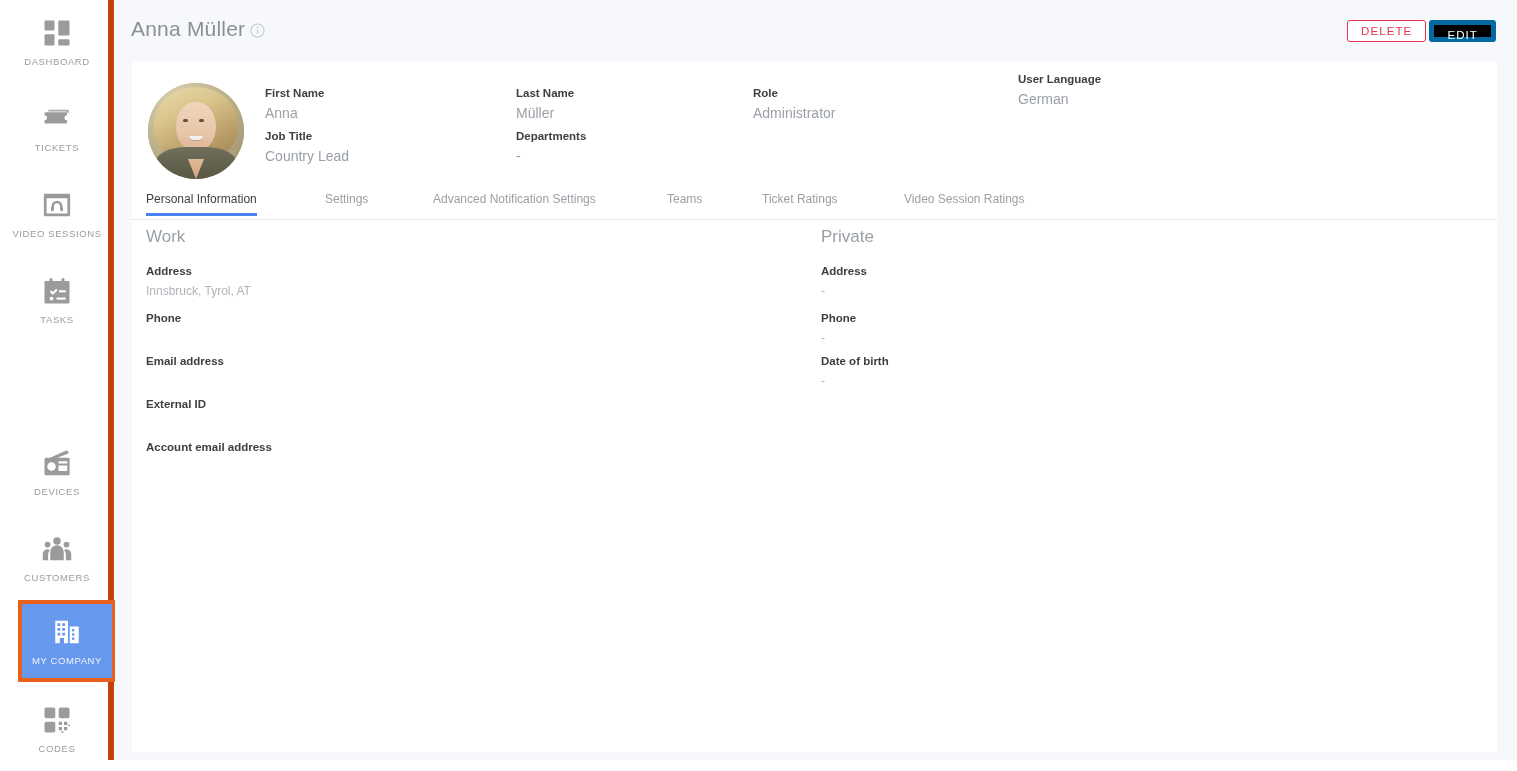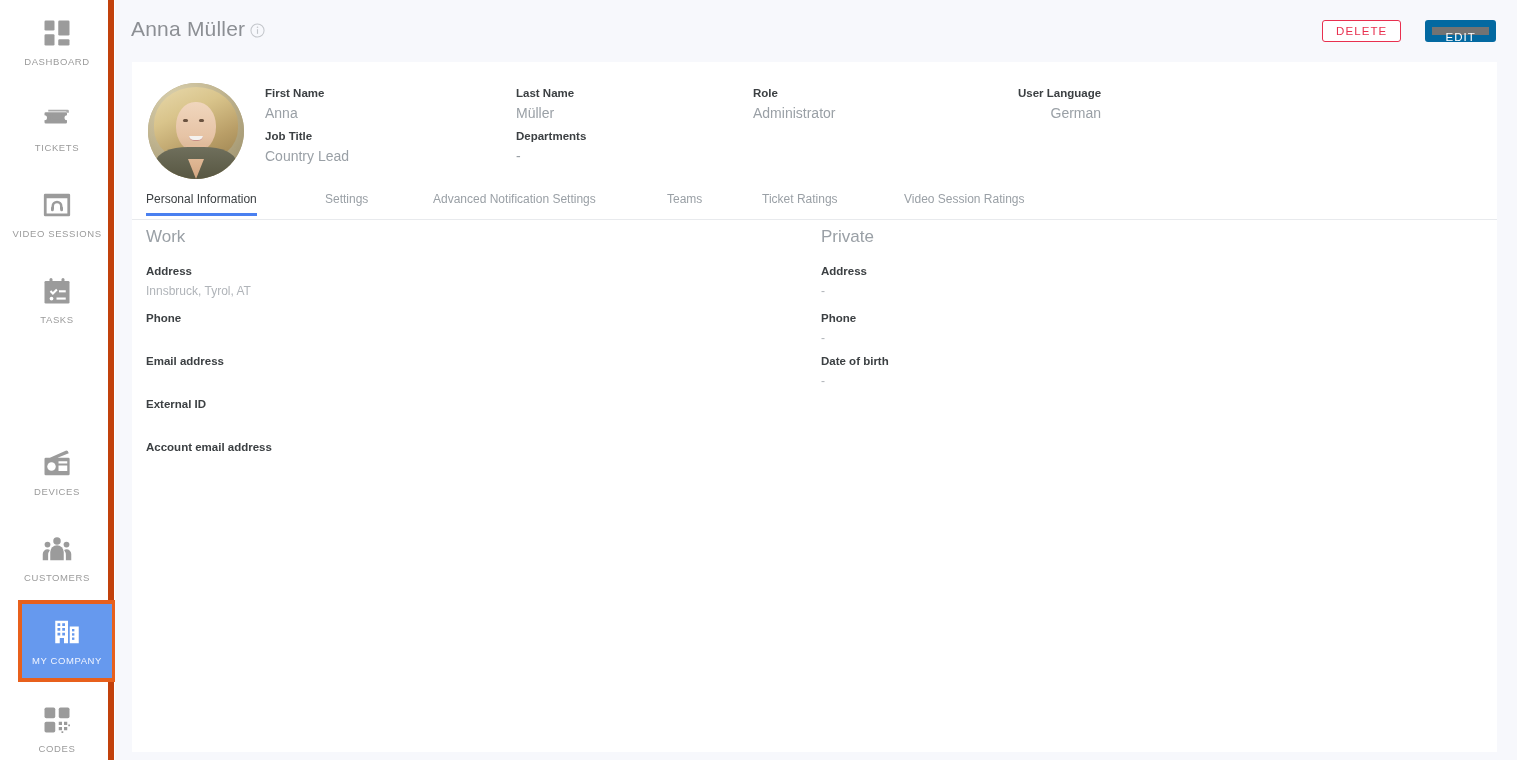--- a/index.html
+++ b/index.html
@@ -76,40 +76,40 @@
     color: #8c8f94; letter-spacing: .2px;
     white-space: nowrap;
   }
   #info-icon {
     position: absolute; left: 135px; top: 23px;
     width: 15px; height: 15px;
   }
   #info-icon svg { display:block; }
   #head-actions {
     position: absolute; right: 21px; top: 20px;
-    display: flex; align-items: center; gap: 24px;
+    display: flex; align-items: center; gap: 3px;
   }
   .btn {
     font-family: "Liberation Sans", sans-serif;
     font-size: 11.5px;
     letter-spacing: 1.1px;
     padding: 0 13px;
     height: 22px; line-height: 20px;
     border-radius: 3px;
     cursor: pointer;
     white-space: nowrap;
     display: inline-block;
   }
   .btn-delete {
     color: #e8304f; background: #ffffff;
     border: 1px solid #e8304f;
   }
   .btn-edit {
-    color: #ffffff; background: #737373;
-    border: 7px solid #0369a1;
+    color: #ffffff; background: #000000;
+    border: 5px solid #0369a1;
   }
 
   
   #card {
     position: absolute; left: 17px; top: 62px;
     width: 1365px; height: 690px;
     background: #ffffff;
   }
 
   
@@ -390,21 +390,21 @@
         <div class="field" style="left:384px; top:25px;">
           <div class="f-label">Last Name</div>
           <div class="f-value">Müller</div>
         </div>
 
         <div class="field" style="left:621px; top:25px;">
           <div class="f-label">Role</div>
           <div class="f-value">Administrator</div>
         </div>
 
-        <div class="field" style="left:886px; top:25px;text-align:right;">
+        <div class="field" style="left:886px; top:11px;">
           <div class="f-label">User Language</div>
           <div class="f-value">German</div>
         </div>
 
         <div class="field" style="left:133px; top:68px;">
           <div class="f-label">Job Title</div>
           <div class="f-value">Country Lead</div>
         </div>
 
         <div class="field" style="left:384px; top:68px;">

